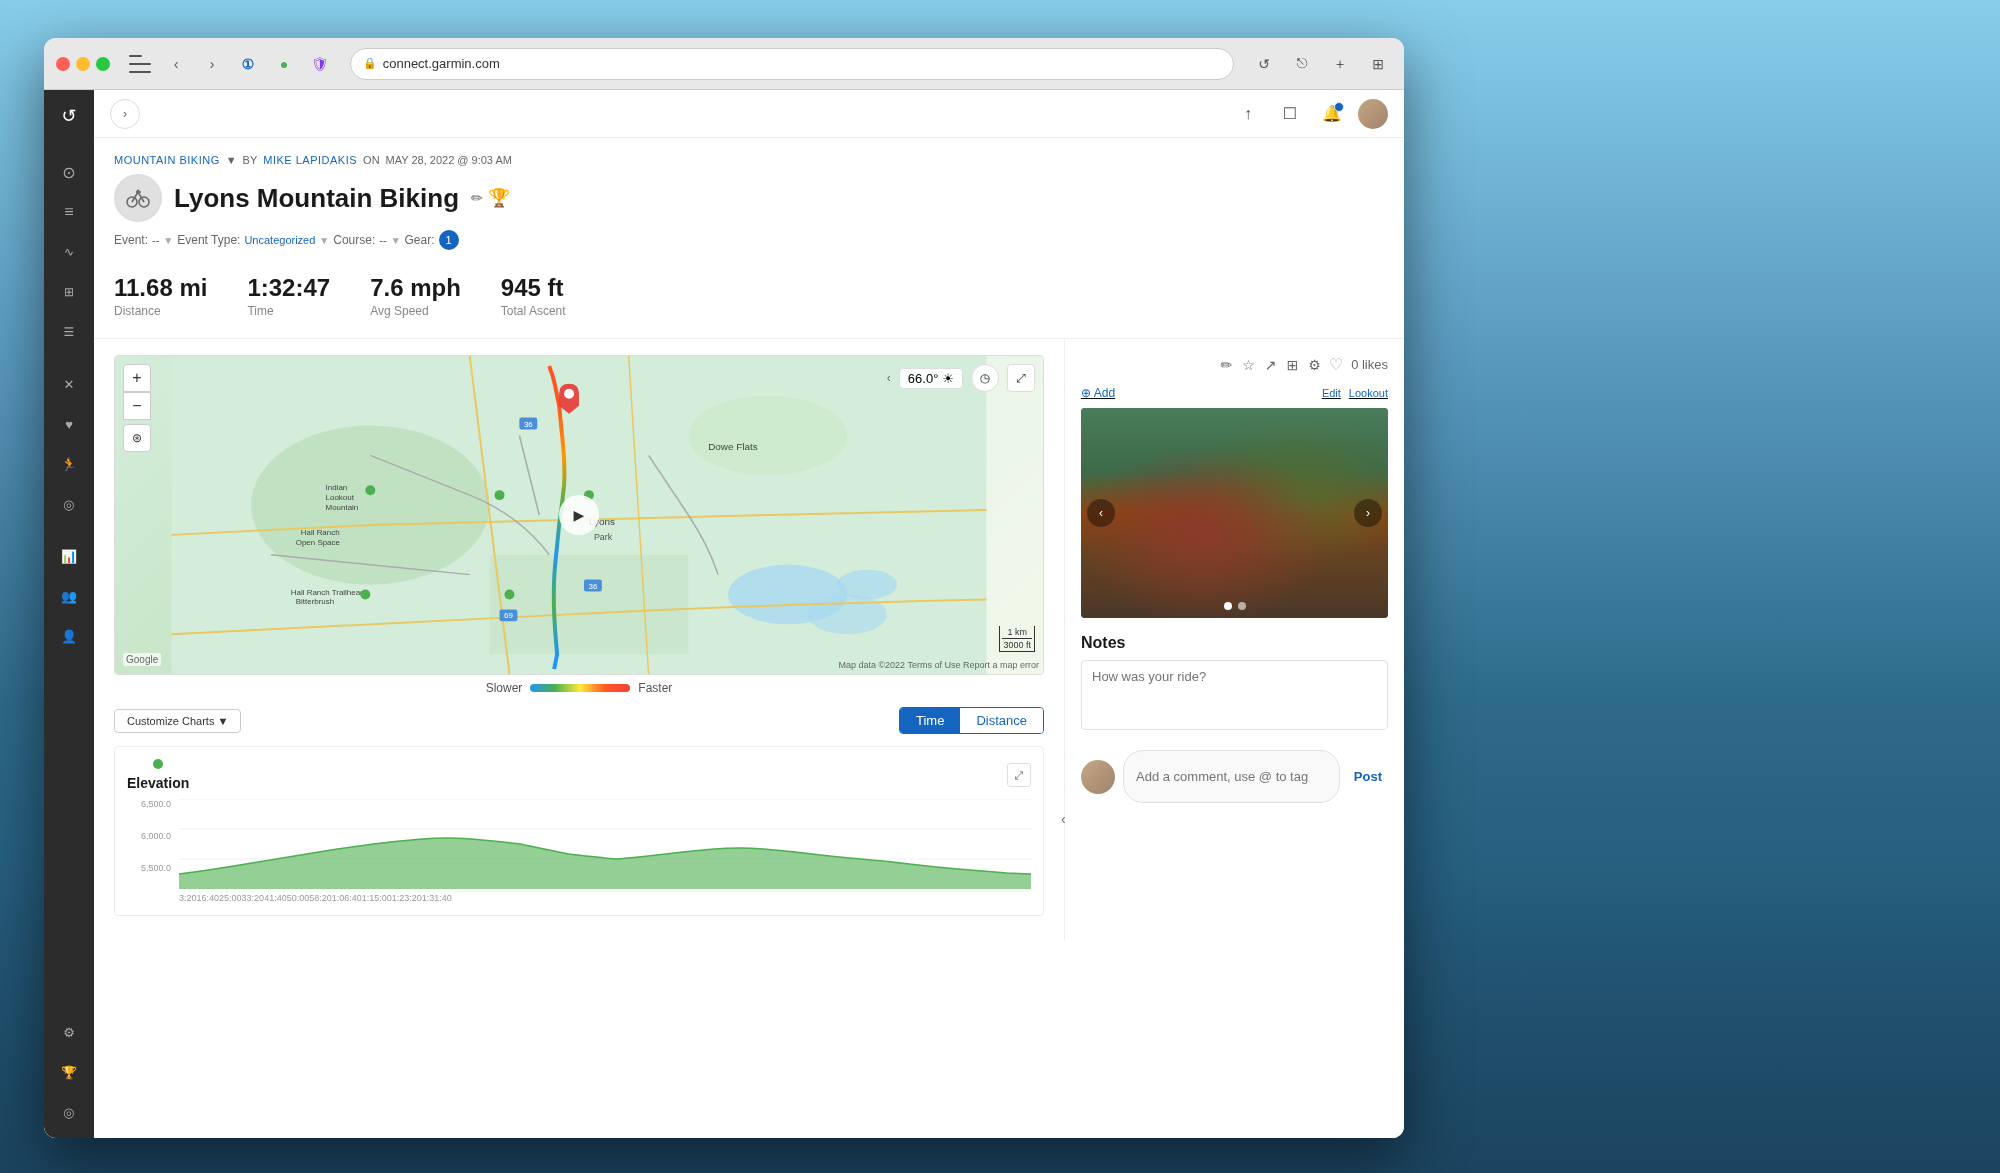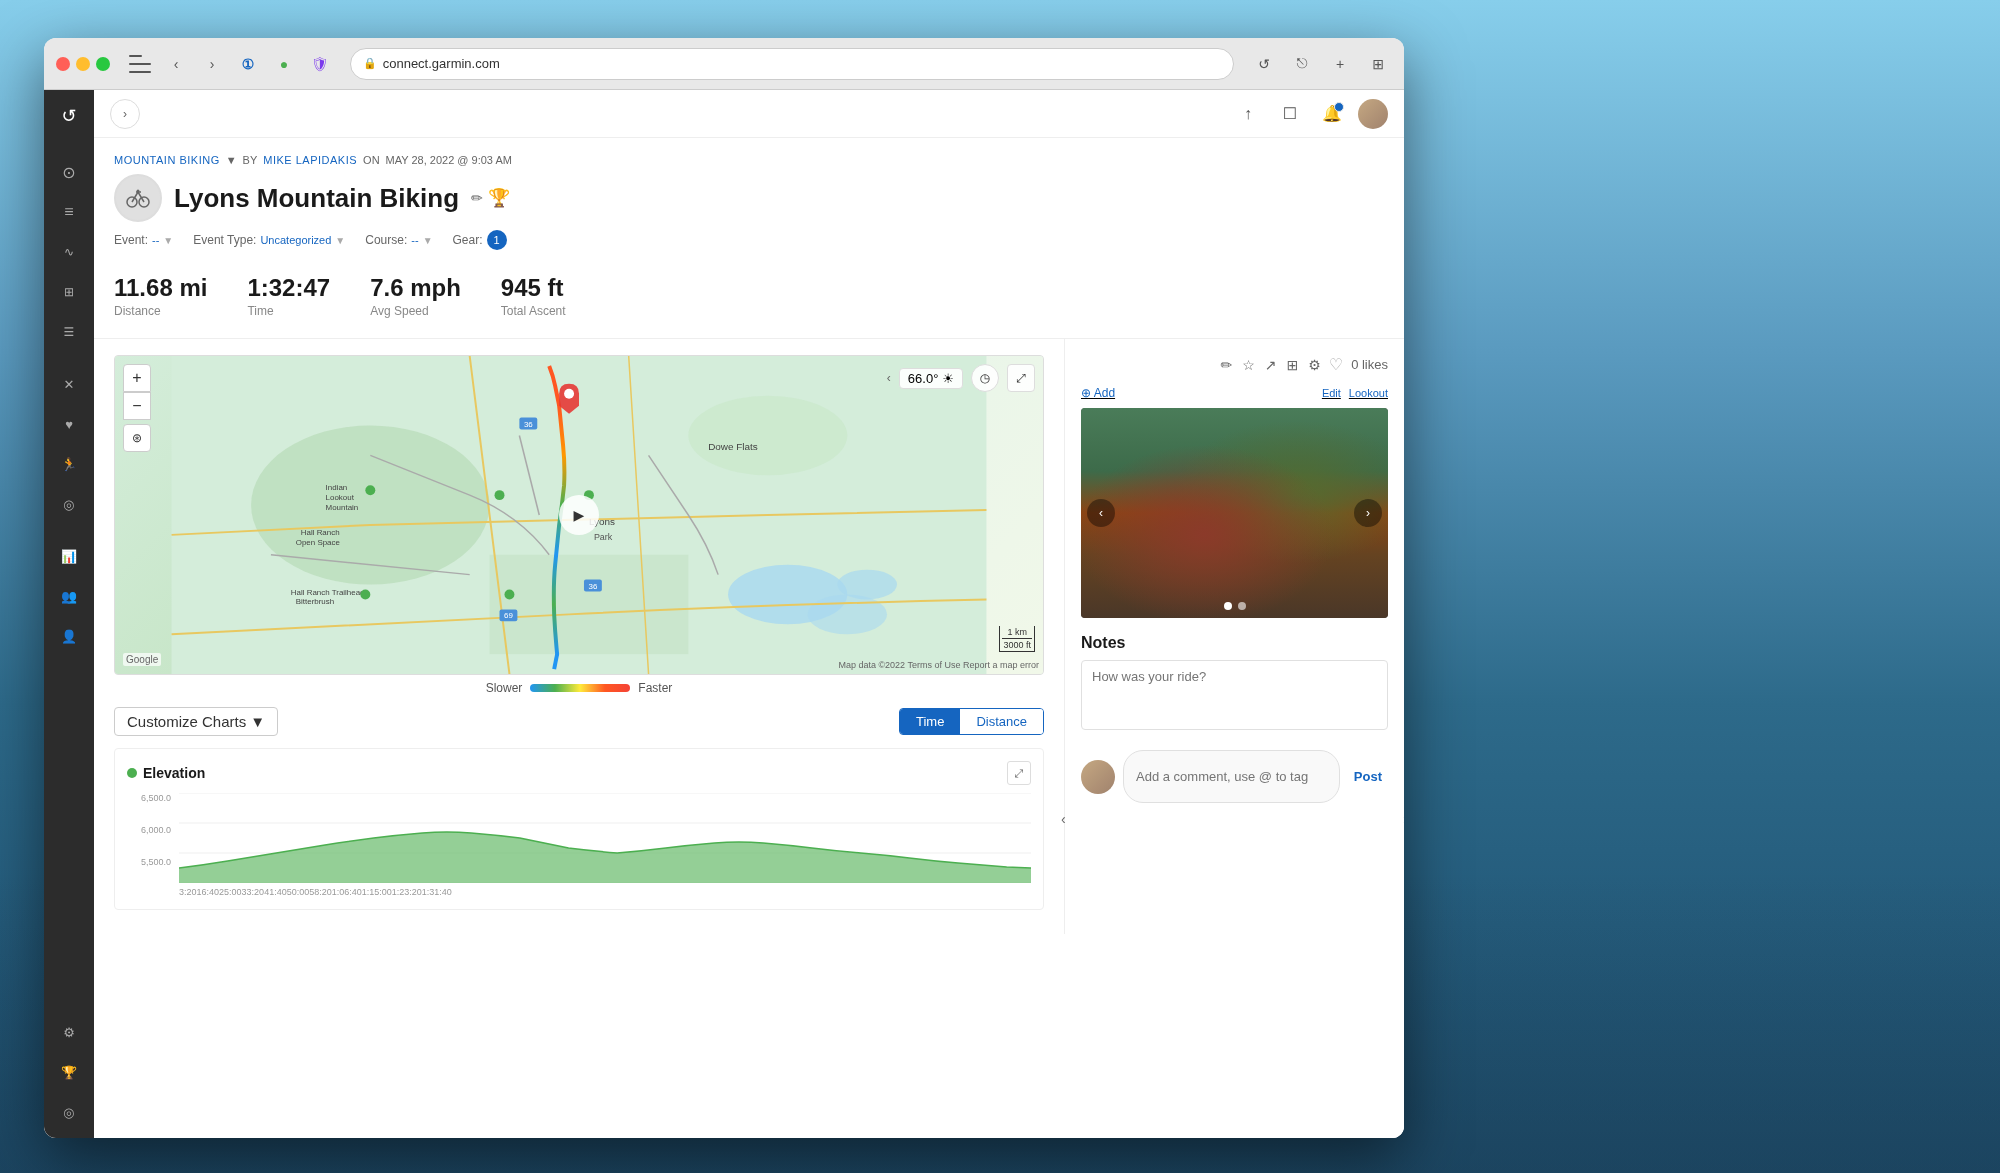--- a/index.html
+++ b/index.html
@@ -216,21 +216,21 @@
 
     .title-icons {
       display: flex;
       gap: 6px;
       align-items: center;
     }
 
     .activity-meta {
       display: flex;
       align-items: center;
-      gap: 20px;
+      gap: 4px;
       font-size: 12px;
       color: #666;
     }
 
     .meta-item {
       display: flex;
       align-items: center;
       gap: 4px;
     }
 
@@ -481,21 +481,21 @@
       align-items: center;
       justify-content: space-between;
       margin-bottom: 12px;
     }
 
     .customize-btn {
       background: white;
       border: 1px solid #ccc;
       border-radius: 4px;
       padding: 5px 12px;
-      font-size: 15px;
+      font-size: 11px;
       cursor: pointer;
       color: #333;
       display: flex;
       align-items: center;
       gap: 4px;
     }
 
     .time-distance-toggle {
       display: flex;
       border-radius: 4px;
@@ -536,20 +536,21 @@
       margin-bottom: 8px;
     }
 
     .chart-title {
       display: flex;
       align-items: center;
       gap: 6px;
       font-size: 14px;
       font-weight: 600;
       color: #1a1a1a;
+      flex-direction: column;
     }
 
     .chart-dot {
       width: 10px;
       height: 10px;
       border-radius: 50%;
       background: #4CAF50;
     }
 
     .chart-expand-btn {

